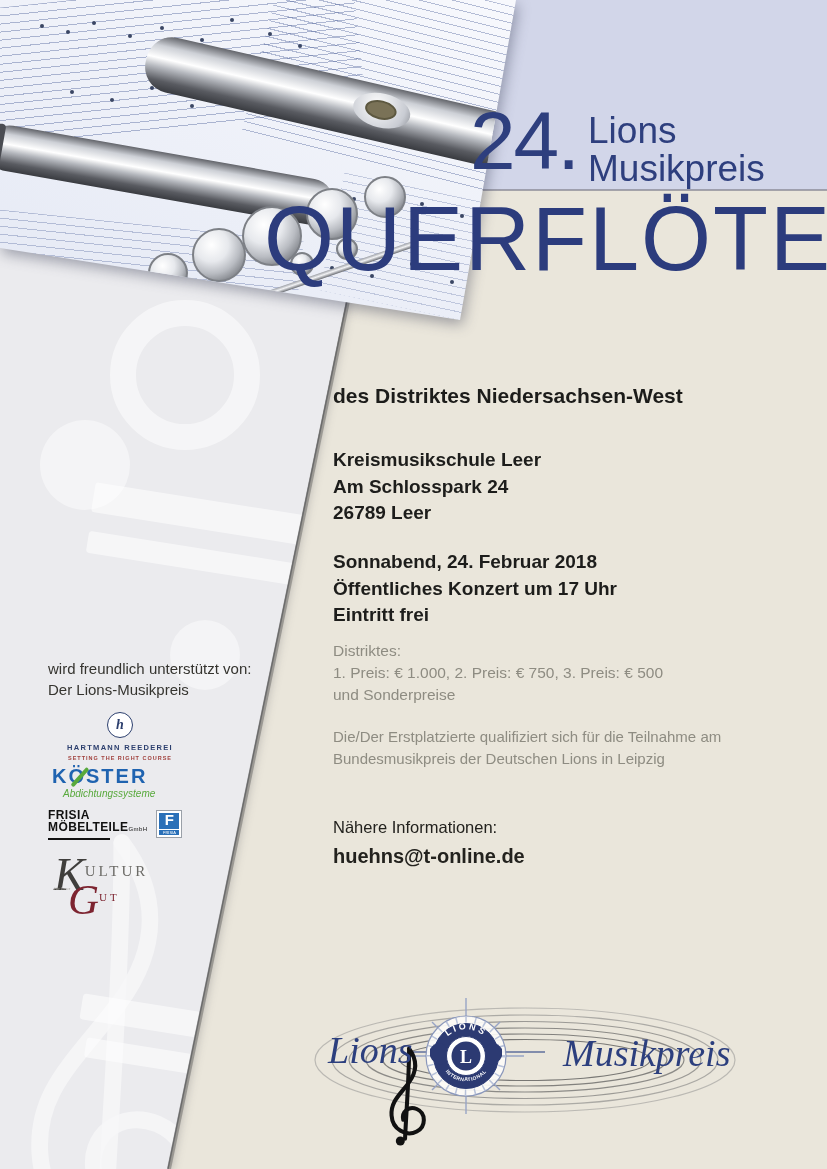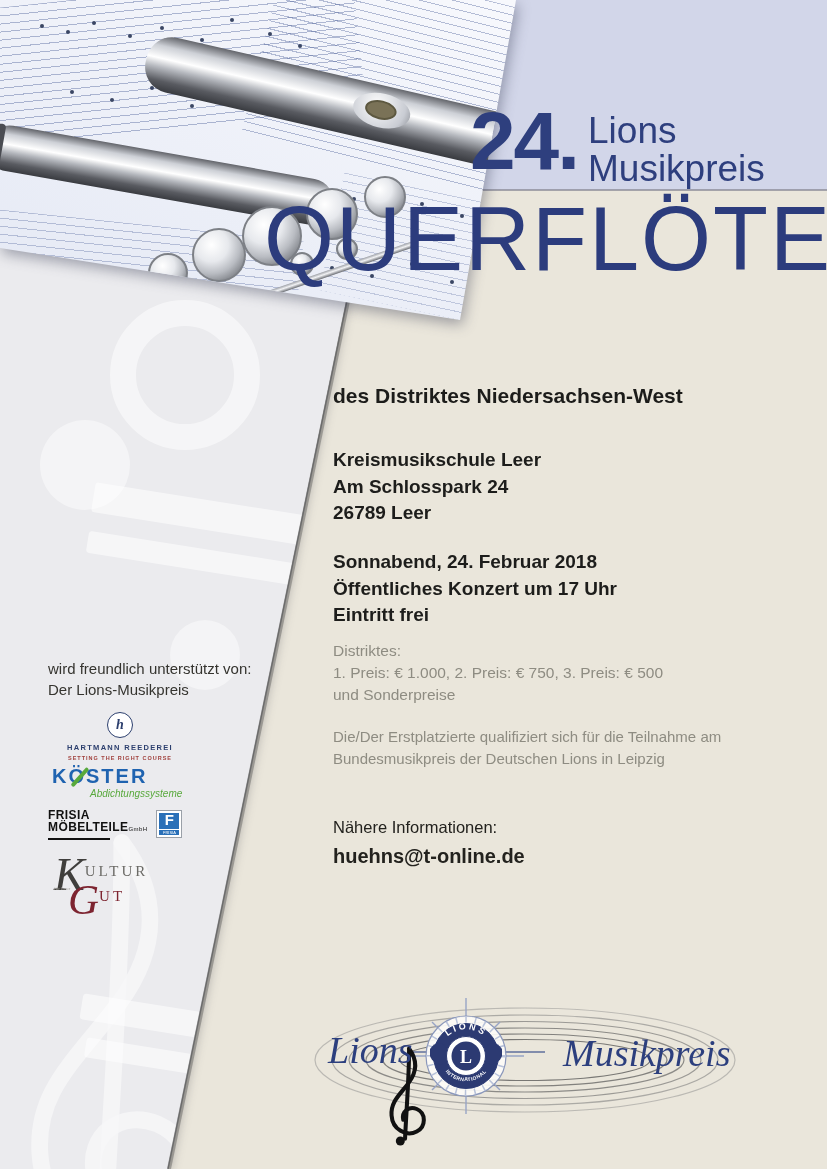--- a/index.html
+++ b/index.html
@@ -36,21 +36,21 @@
   .emb-plate{position:absolute;width:58px;height:34px;border-radius:50%;
        background:radial-gradient(circle at 40% 35%,#fdfdfd,#c9ccd3 70%,#8f9298);}
   .emb-hole{position:absolute;width:32px;height:19px;border-radius:50%;background:#7a7257;border:2px solid #5d5840;}
   .notes{position:absolute;width:4px;height:4px;border-radius:50%;background:#3a4664;
          box-shadow:26px 6px #3a4664,52px -3px #3a4664,88px 10px #3a4664,120px 2px #3a4664,
                     160px 14px #3a4664,190px -6px #3a4664,228px 8px #3a4664,258px 20px #3a4664,
                     30px 66px #3a4664,70px 74px #3a4664,110px 62px #3a4664,150px 80px #3a4664,
                     206px 70px #3a4664,244px 60px #3a4664;}
 
   
-  .h-num{z-index:5;color:#2e3f7e;font-size:82px;line-height:1;font-weight:700;letter-spacing:-2px;}
+  .h-num{z-index:5;color:#2e3f7e;font-size:82px;line-height:1;font-weight:400;letter-spacing:-2px;}
   .h-brand{z-index:5;color:#2e3f7e;font-size:37px;line-height:38px;font-weight:300;}
   .h-instr{z-index:5;color:#2c3c7d;font-size:90px;line-height:1;font-weight:200;letter-spacing:2px;}
 
   
   .t-sub{z-index:5;font-size:21px;font-weight:bold;color:#1c1c1a;}
   .t-block{z-index:5;font-size:19px;font-weight:bold;color:#1d1d1b;line-height:26.5px;}
   .t-gray{z-index:5;font-size:15.5px;color:#8e8c82;line-height:22px;}
   .t-info{z-index:5;font-size:16.5px;color:#23221e;}
   .t-mail{z-index:5;font-size:20px;font-weight:bold;color:#23221e;}
   .t-web{z-index:5;font-size:16px;color:#23221e;}
@@ -59,34 +59,34 @@
   
   .sp-intro{z-index:5;font-size:15px;color:#35342f;line-height:21px;}
   .sp{z-index:5;}
   .hart{width:160px;text-align:center;}
   .hart-circle{display:inline-block;width:26px;height:26px;border-radius:50%;border:1.5px solid #2c3f6e;
                background:#fff;color:#2c3f6e;font:bold italic 14px/23px "Liberation Serif",serif;}
   .hart-name{margin-top:5px;font-size:7.5px;letter-spacing:1.3px;color:#2c3f6e;font-weight:bold;}
   .hart-tag{margin-top:3px;font-size:5.5px;letter-spacing:1px;color:#a0403c;font-weight:bold;}
   .koe-name{font-size:20px;font-weight:bold;letter-spacing:2px;color:#1f63b0;}
   .koe-slash{position:absolute;width:3.5px;height:24px;background:#58a93c;transform:rotate(42deg);border-radius:2px;}
-  .koe-tag{margin-left:38px;font-size:10px;font-style:italic;color:#58a93c;}
+  .koe-tag{margin-left:11px;font-size:10px;font-style:italic;color:#58a93c;}
   .fri{display:flex;align-items:flex-start;}
   .fri-name{font-size:12px;font-weight:bold;line-height:11.5px;color:#111;letter-spacing:.4px;}
   .fri-name .gmbh{font-size:6px;font-weight:normal;}
   .fri-rule{width:62px;height:1.5px;background:#111;margin-top:3px;}
   .fri-badge{width:26px;height:28px;margin-left:9px;background:#2a70b8;border:1px solid #9aa0a8;
              box-shadow:inset 0 0 0 2px #fff;color:#fff;text-align:center;position:relative;}
   .fri-badge .f{font:bold 15px/18px "Liberation Sans",sans-serif;}
   .fri-badge .tag{position:absolute;left:2px;right:2px;bottom:2px;background:#2a70b8;font-size:4px;line-height:5px;border-top:1px solid #fff;}
   .kg{font-family:Liberation Serif, serif;}
   .kg .k{font-style:italic;font-size:46px;color:#3f3e3c;}
   .kg .ultur{font-size:15px;letter-spacing:3px;color:#6b6a66;position:relative;top:-14px;}
   .kg .g{font-style:italic;font-size:43px;color:#7d2430;}
-  .kg .ut{font-size:15px;letter-spacing:3px;color:#7d2430;position:relative;top:-13px;}
+  .kg .ut{font-size:11px;letter-spacing:3px;color:#7d2430;position:relative;top:-13px;}
   .kg-row2{position:relative;left:14px;top:-26px;}
   .kg-small{position:absolute;left:0;top:38px;font-size:5px;color:#9a9892;line-height:5px;}
 
   
   .f-lions,.f-musik{z-index:6;font-family:"Liberation Serif",serif;font-style:italic;
                     color:#2c3f7e;font-size:38px;}
   .footer-svg{left:0;top:0;z-index:5;pointer-events:none;}
 </style>
 </head>
 <body>

